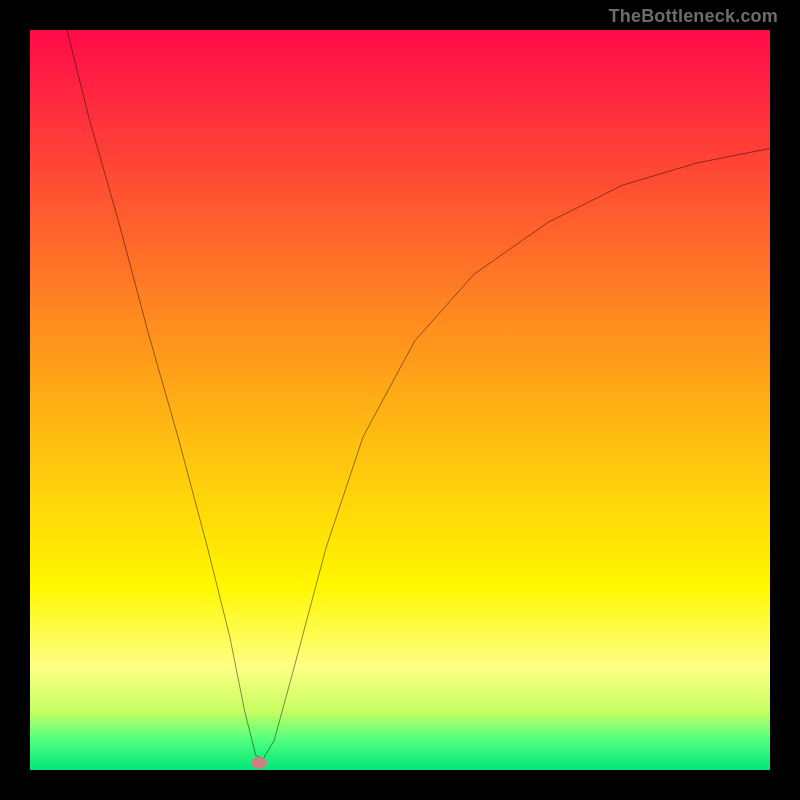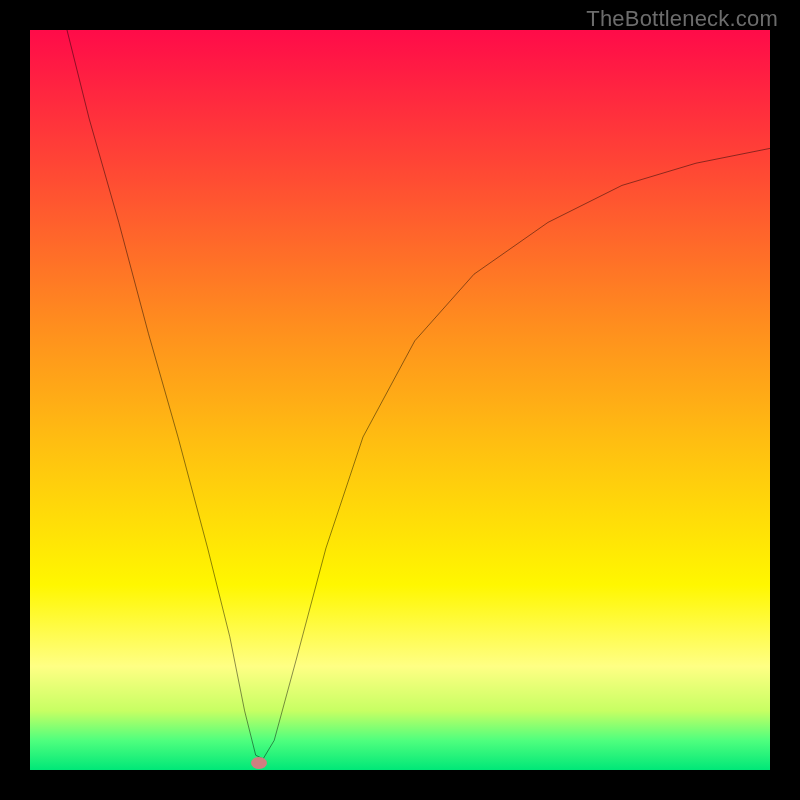--- a/index.html
+++ b/index.html
@@ -15,22 +15,22 @@
     position: relative;
     width: 800px;
     height: 800px;
     background: #000;
   }
   .watermark {
     position: absolute;
     top: 6px;
     right: 22px;
     color: #6c6c6c;
-    font-size: 22px;
-    font-weight: 400;
+    font-size: 18px;
+    font-weight: 700;
     letter-spacing: 0.2px;
     z-index: 3;
     user-select: none;
   }
   .plot-area {
     position: absolute;
     left: 30px;
     top: 30px;
     width: 740px;
     height: 740px;

